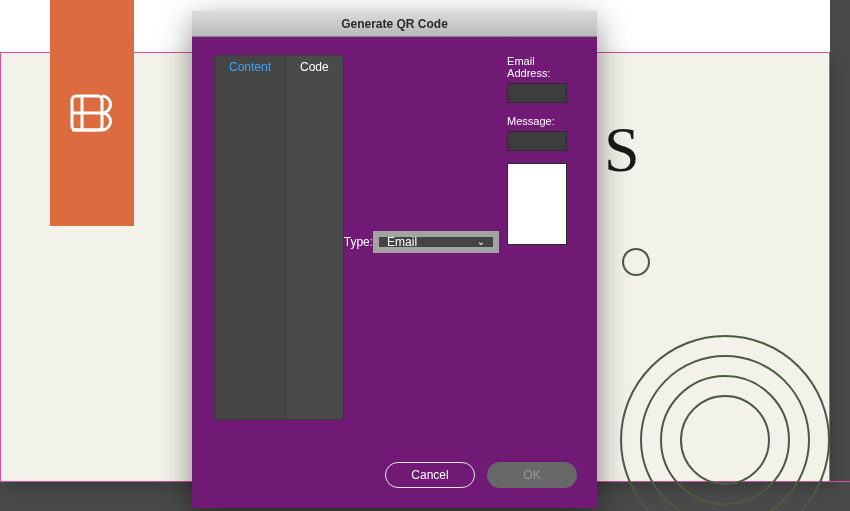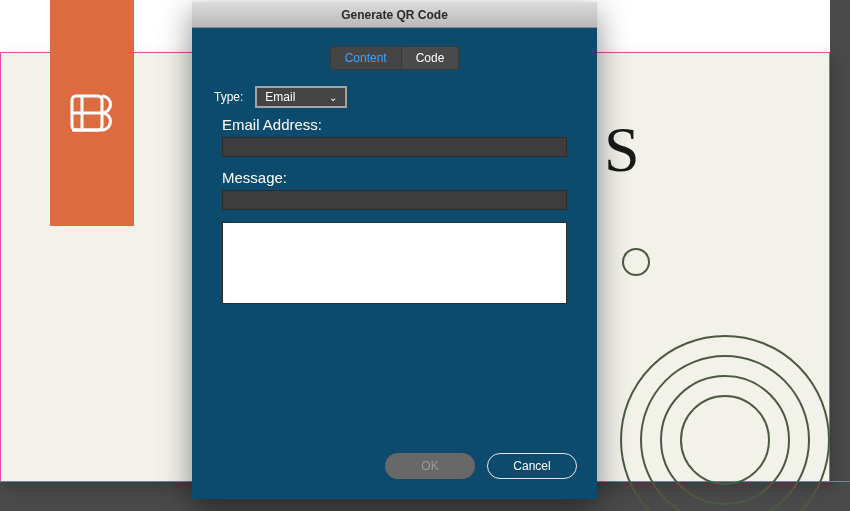--- a/index.html
+++ b/index.html
@@ -58,63 +58,63 @@
       left:50%; top:50%; transform:translate(-50%,-50%);
     }
     .r1{width:90px;height:90px;}
     .r2{width:130px;height:130px;}
     .r3{width:170px;height:170px;}
     .r4{width:210px;height:210px;}
 
     
     .dialog {
       position:absolute;
-      left:192px; top:2px;
+      left:192px; top:11px;
       width:405px; height:497px;
-      background:#0c4a6e;
+      background:#701a75;
       box-shadow:0 10px 30px rgba(0,0,0,.45);
       display:flex; flex-direction:column;
     }
     .titlebar {
       height:26px;
       background:linear-gradient(#dcdcdc,#b9b9b9);
       display:flex; align-items:center; justify-content:center;
       font-size:12px; font-weight:600; color:#2a2a2a;
       border-bottom:1px solid #888;
     }
-    .dialog-body { flex:1; padding:18px 22px 10px; display:flex; flex-direction:column; }
+    .dialog-body { flex:1; padding:18px 22px 10px; display:flex; }
 
     .tabs {
       display:flex; justify-content:center; gap:0;
       margin-bottom:16px;
     }
     .tab {
       padding:4px 14px;
       font-size:12px;
       border:1px solid #3a3a3a;
       background:#4a4a4a;
       color:#fff;
       cursor:pointer;
     }
     .tab.active { color:#3ea3ff; background:#454545; }
     .tab:first-child{border-radius:3px 0 0 3px;}
     .tab:last-child{border-radius:0 3px 3px 0; border-left:0;}
 
-    .type-row { display:flex; align-items:center; gap:12px; margin-bottom:8px;text-align:center; }
+    .type-row { display:flex; align-items:center; gap:0; margin-bottom:8px;text-align:center; }
     .type-row label { font-size:12px; color:#fff; }
     .select {
-      width:92px; height:22px;
-      background:#444; border:2px solid #a3a3a3;
+      width:126px; height:22px;
+      background:#444; border:6px solid #a3a3a3;
       color:#fff; font-size:12px;
       display:flex; align-items:center; justify-content:space-between;
       padding:1px 8px; cursor:pointer;
     }
     .select .chev { font-size:10px; color:#fff; }
 
-    .field-label { font-size:15px; color:#fff; margin-bottom:4px; }
+    .field-label { font-size:11px; color:#fff; margin-bottom:4px; }
     .text-input {
       width:100%; height:20px;
       background:#3d3d3d; border:1px solid #2c2c2c;
       margin-bottom:12px;
       color:#fff; font-size:12px; padding:0 4px;
     }
     .message-area {
       width:100%; height:82px;
       background:#fff; border:1px solid #2c2c2c;
       resize:none; font-size:12px; padding:4px;
@@ -181,16 +181,16 @@
       <input class="text-input" value="" style="">
 
       <div class="field-label">Message:</div>
       <input class="text-input" value="" style="">
 
       <textarea class="message-area" style=""></textarea>
     </div>
 
   </div>
   <div class="footer">
+    <div class="btn btn-cancel">Cancel</div>
     <div class="btn btn-ok">OK</div>
-    <div class="btn btn-cancel">Cancel</div>
   </div>
 </div>
 
 </body></html>

